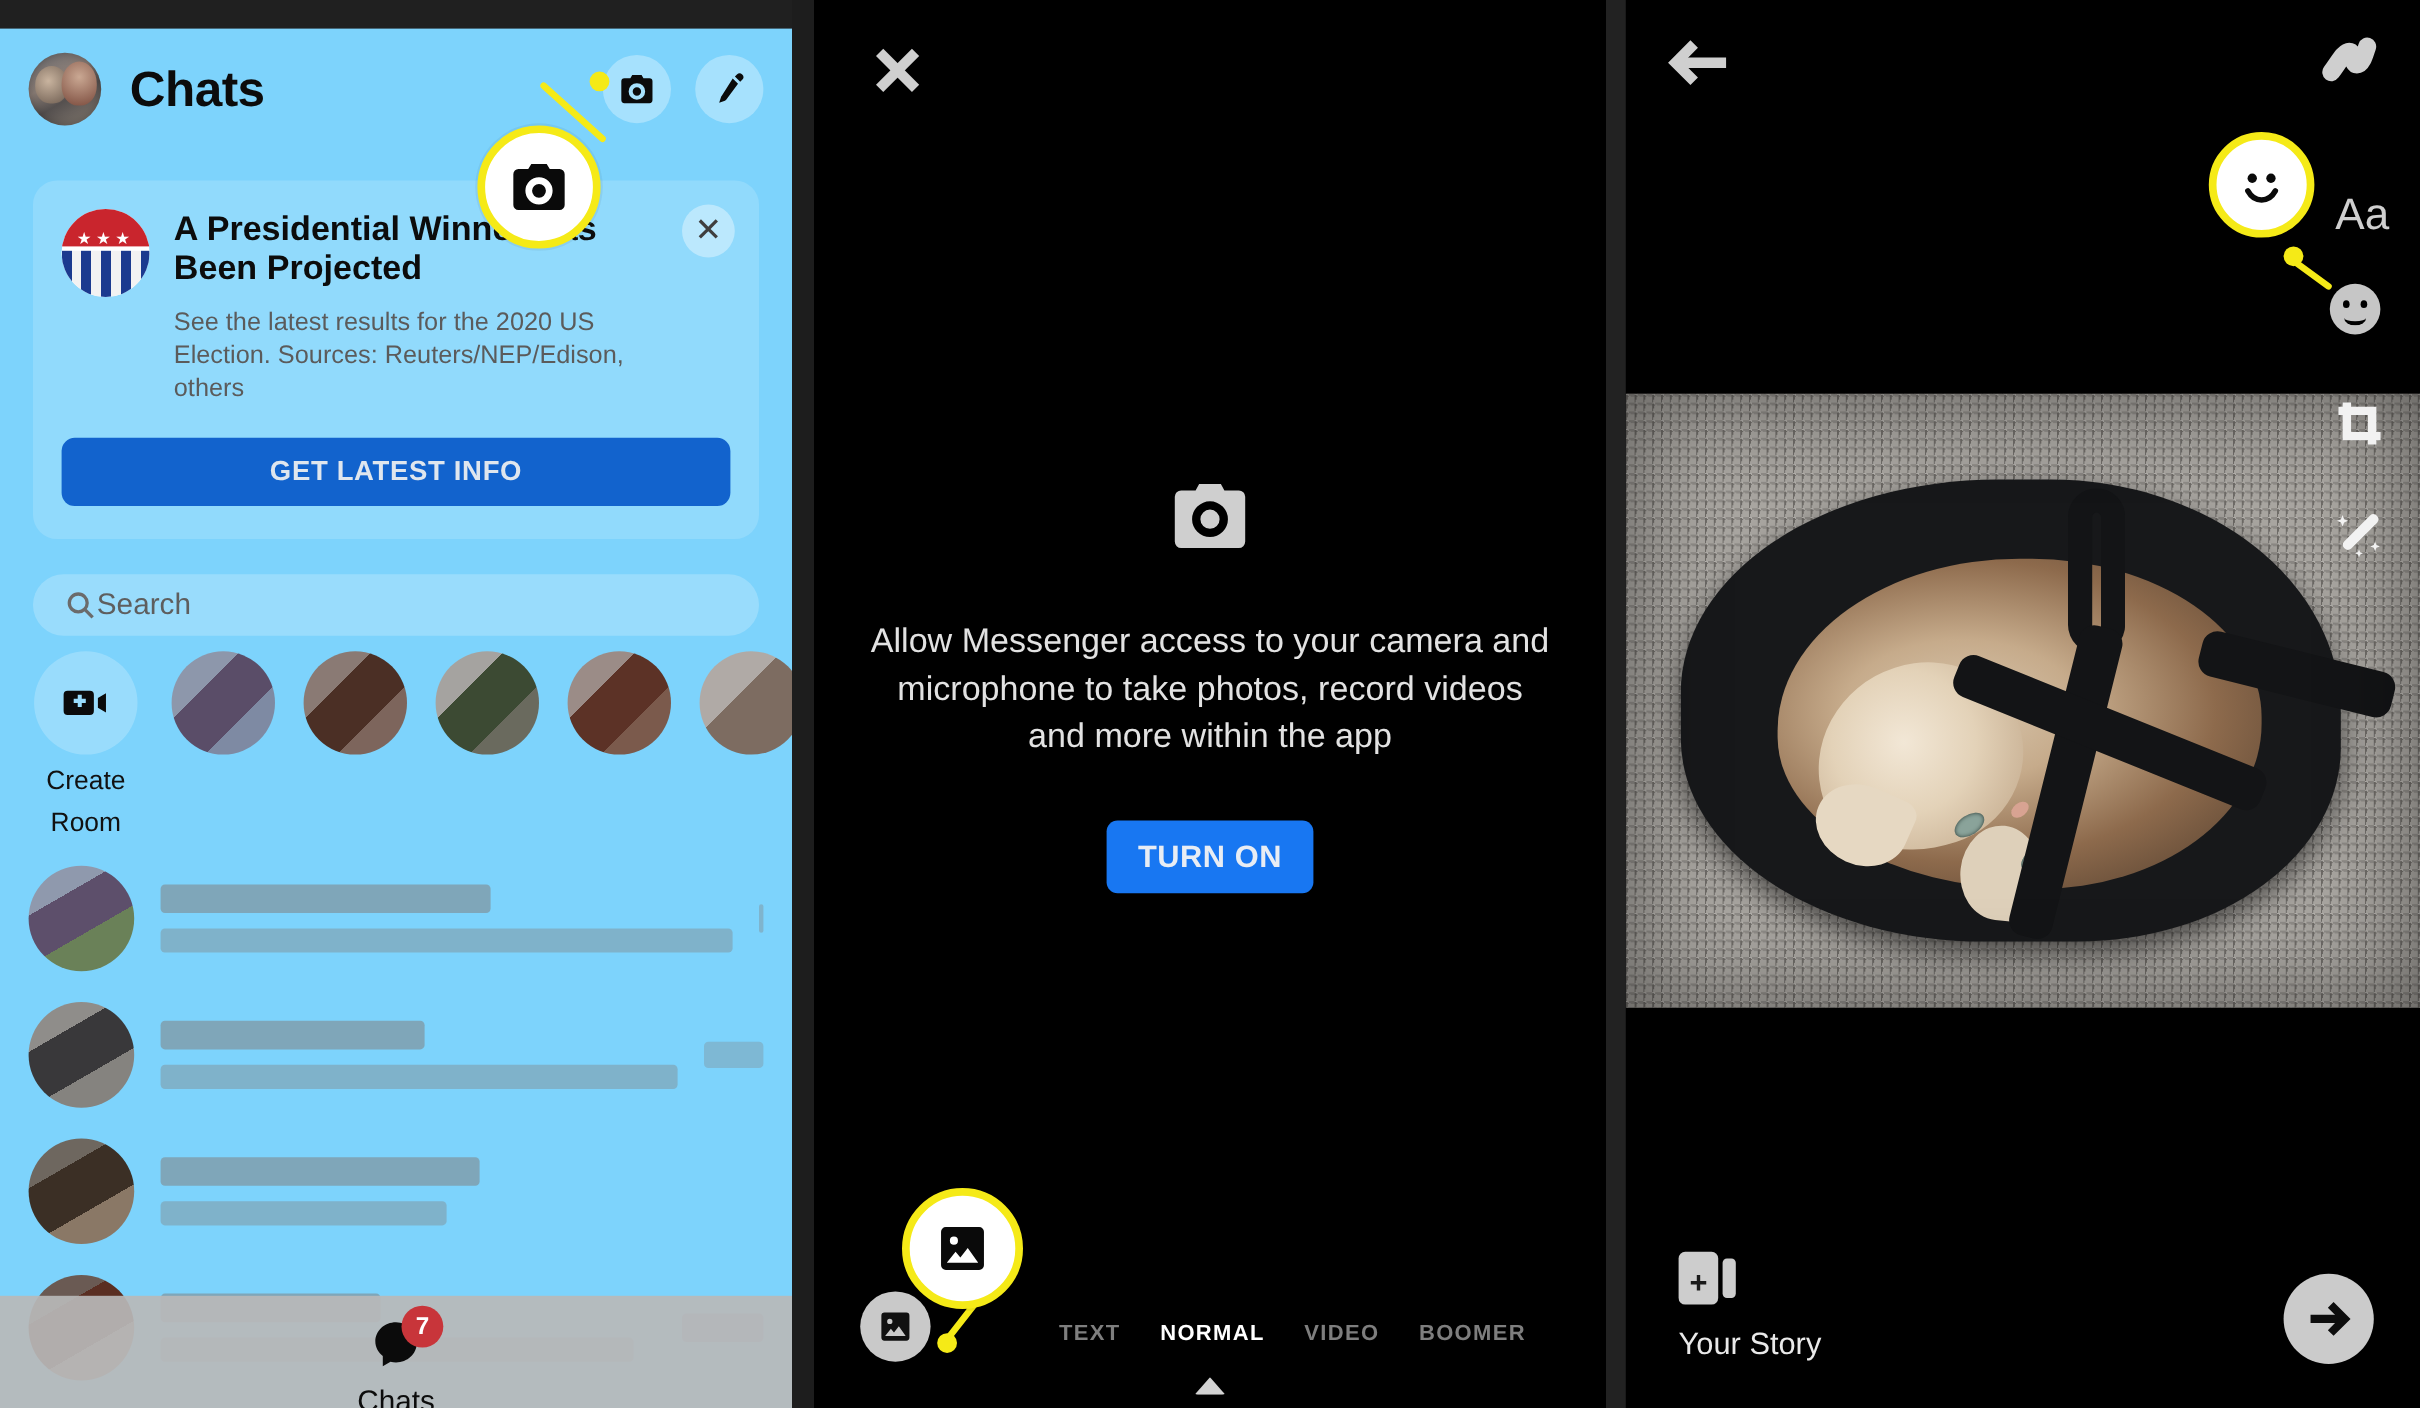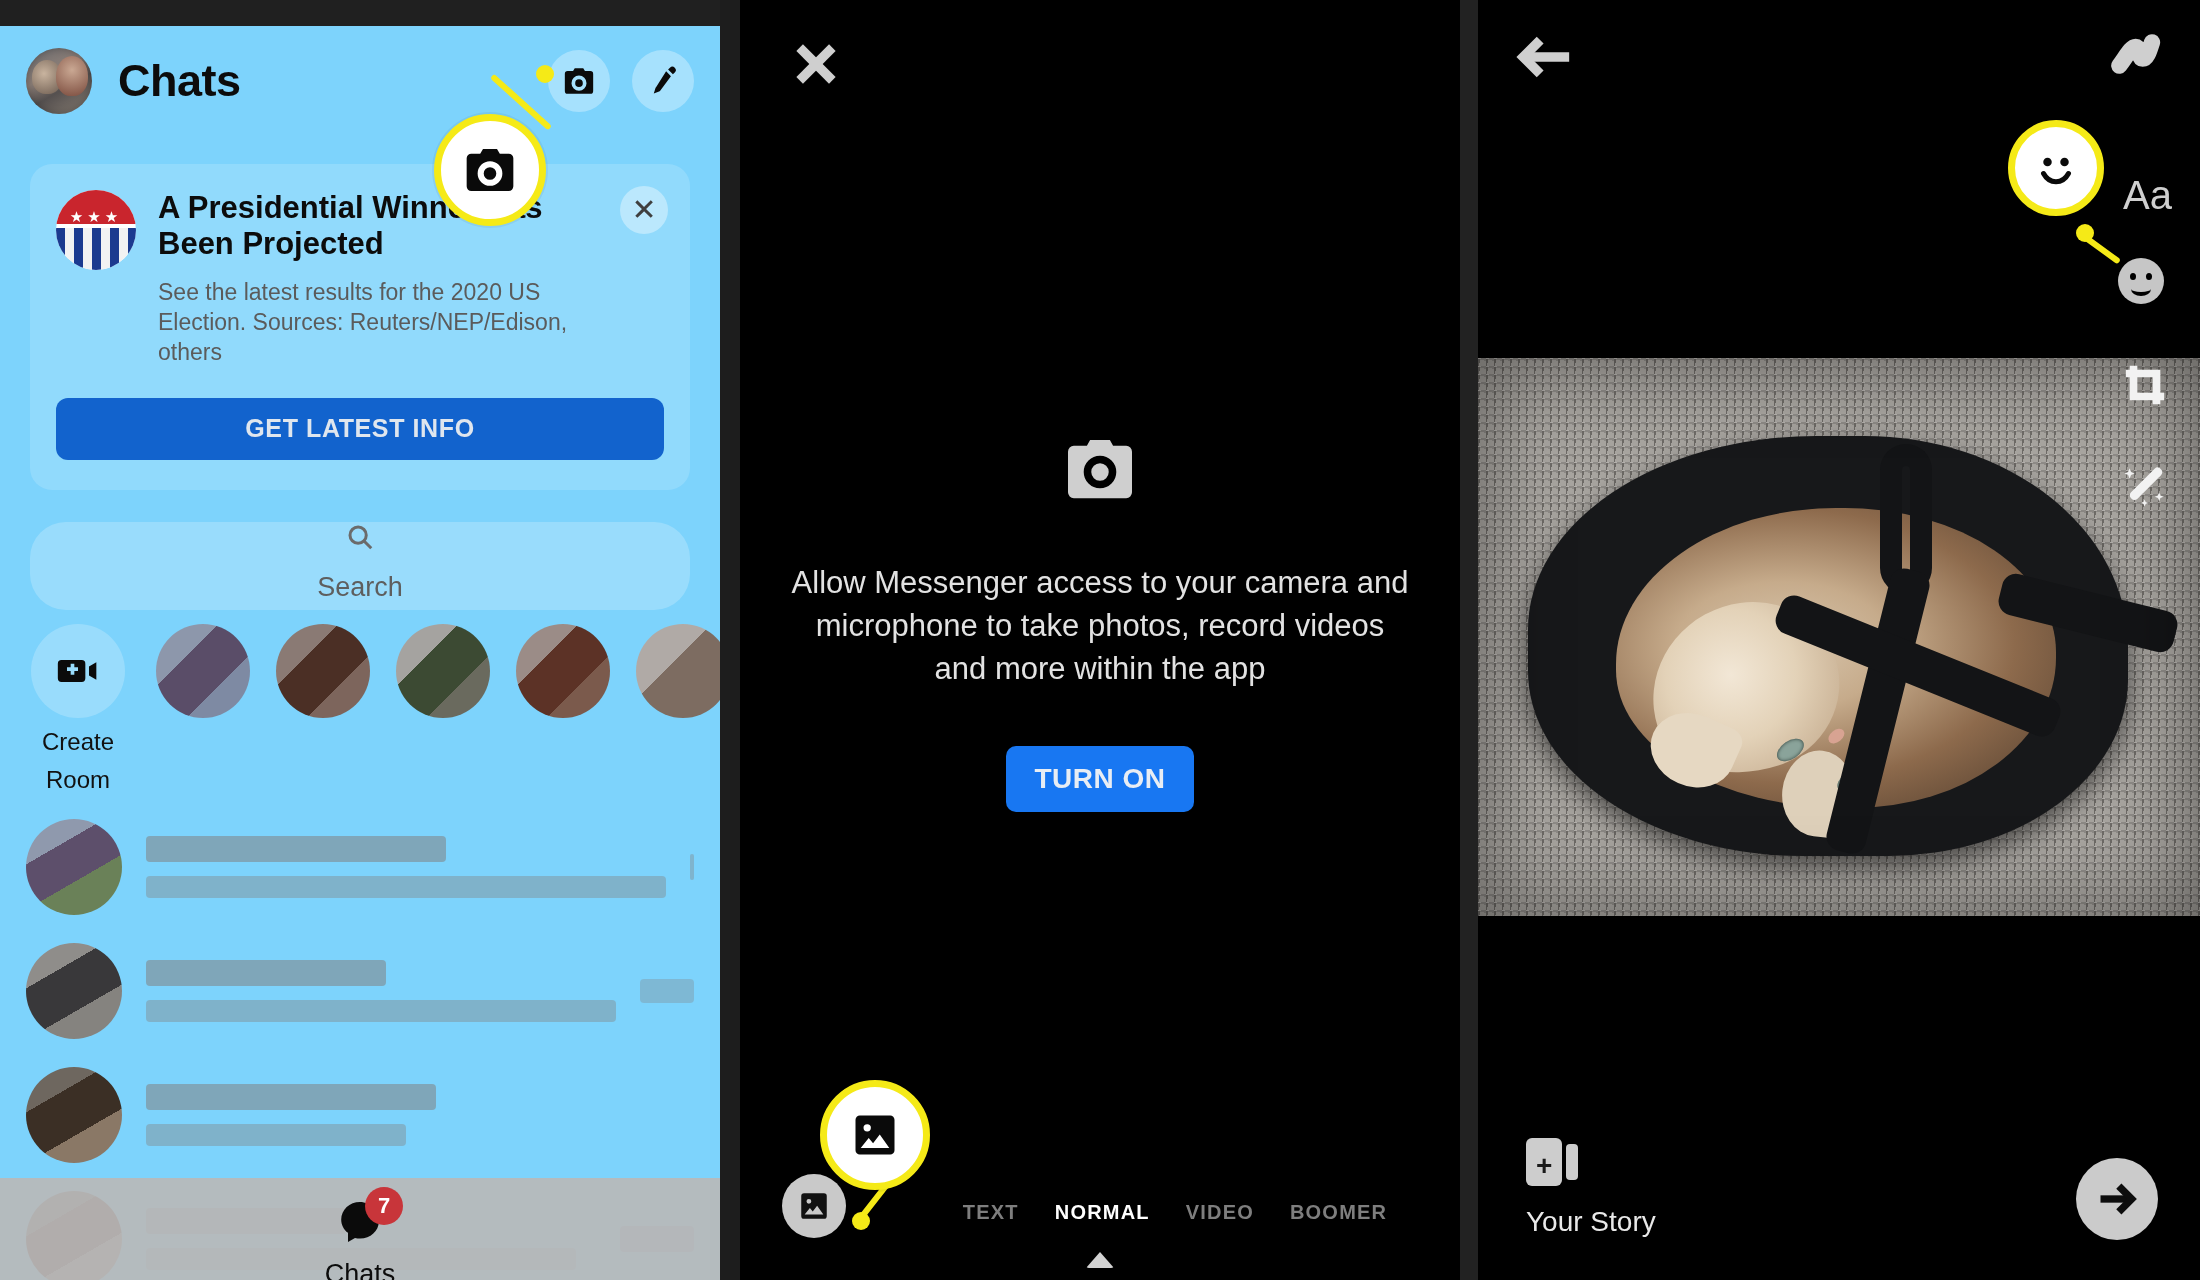--- a/index.html
+++ b/index.html
@@ -60,22 +60,22 @@
     background: rgba(255,255,255,.38); display: flex; align-items: center; justify-content: center;
     font-size: 30px; color: #3f3f3f; line-height: 1;
   }
   .news-cta {
     margin-top: 30px; height: 62px; border-radius: 12px; background: #1263cd; color: #dfe6ee;
     display: flex; align-items: center; justify-content: center; font-size: 25px; font-weight: bold;
     letter-spacing: .6px;
   }
   
   .search-bar {
-    margin: 32px 30px 0 30px; height: 88px; border-radius: 36px; background: rgba(255,255,255,.22);
-    display: flex; align-items: center; padding: 0 28px; gap: 20px; flex-direction: column;
+    margin: 32px 30px 0 30px; height: 56px; border-radius: 36px; background: rgba(255,255,255,.22);
+    display: flex; align-items: center; padding: 0 28px; 
   }
   .search-bar svg { width: 30px; height: 30px; stroke: #6b6b6b; fill: none; stroke-width: 2.4; }
   .search-bar .ph { font-size: 27px; color: #5e5e5e; }
 
   
   .rooms { display: flex; align-items: flex-start; padding: 14px 26px 0 26px; gap: 26px; }
   .room-create { width: 104px; text-align: center; flex: none; }
   .room-create .ic {
     width: 94px; height: 94px; border-radius: 50%; background: rgba(255,255,255,.22);
     display: flex; align-items: center; justify-content: center; margin: 0 auto;

